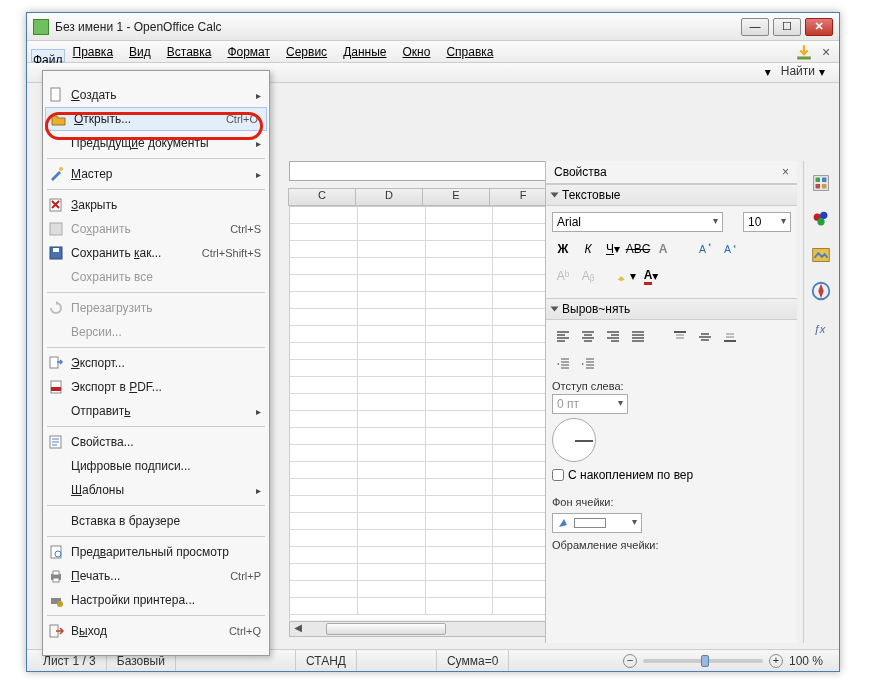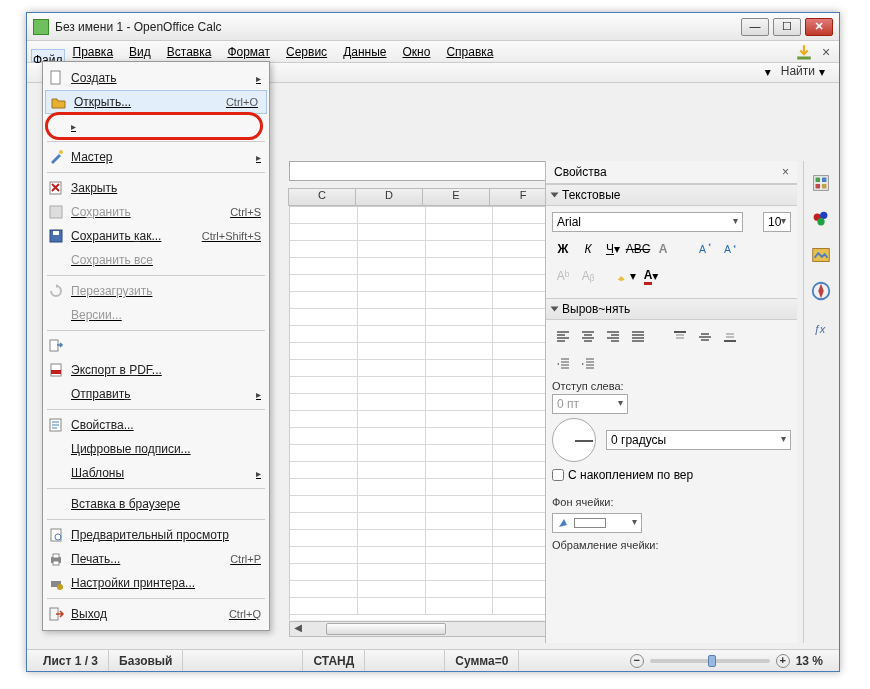--- a/index.html
+++ b/index.html
@@ -14,42 +14,42 @@
 .menubar { height: 22px; background: linear-gradient(#fafafa,#ededed); display: flex; align-items: stretch; padding: 0 4px; border-bottom: 1px solid #ccc; position: relative; }
 .menu-item { padding: 4px 8px; cursor: pointer; }
 .menu-item.open { background: #e3eefb; border: 1px solid #aac6e8; padding: 3px 1px; margin-top: 8px; }
 .menubar .doc-close { position: absolute; right: 6px; top: 4px; width: 14px; height: 14px; cursor: pointer; text-align: center; line-height: 14px; font-size: 14px; color: #555; }
 .menubar .download-icon { position: absolute; right: 26px; top: 2px; width: 18px; height: 18px; }
 .download-icon svg { width: 100%; height: 100%; }
 .toolbar-area { height: 20px; background: linear-gradient(#fafafa,#ededed); position: relative; border-bottom:1px solid #ccc;}
 .find-box { position: absolute; right: 8px; top: 1px; display: flex; align-items: center; gap: 4px; }
 .find-label { color: #333; }
 .find-chev { width: 12px; height: 12px; display: inline-block; }
-.dropdown { position: absolute; left: 42px; top: 61px; width: 228px; background: #f7f7f7; border: 1px solid #9a9a9a; box-shadow: 2px 2px 6px rgba(0,0,0,.25); z-index: 50; padding: 4px 0; text-decoration: underline; }
+.dropdown { position: absolute; left: 42px; top: 70px; width: 228px; background: #f7f7f7; border: 1px solid #9a9a9a; box-shadow: 2px 2px 6px rgba(0,0,0,.25); z-index: 50; padding: 12px 0; }
 .dd-item { display: flex; align-items: center; height: 24px; padding: 0 8px 0 28px; position: relative; cursor: pointer; }
 .dd-ico { position: absolute; left: 5px; top: 4px; width: 16px; height: 16px; }
 .dd-label { flex: 1; color: #222; white-space: nowrap; }
 .dd-label.disabled { color: #999; }
 .dd-shortcut { color: #555; font-size: 11px; margin-left: 16px; }
 .dd-arrow { color: #444; font-size: 10px; }
 .dd-sep { height: 1px; background: #ccc; margin: 3px 4px; }
 .dd-highlight { position: absolute; left: 45px; top: 112px; width: 218px; height: 28px; border: 3px solid #e02010; border-radius: 14px; z-index: 60; pointer-events: none; }
 .u { text-decoration: underline; }
 .cellref-row { position: absolute; left: 262px; top: 145px; height: 26px; display: flex; align-items: center; gap: 3px; }
 .cell-input { width: 268px; height: 20px; border: 1px solid #aaa; background: #fff; padding: 0 4px; font-size: 11px; }
 .col-headers { position: absolute; left: 262px; top: 175px; display: flex; }
 .col-h { width: 68px; height: 18px; background: linear-gradient(#f0f0f0,#e0e0e0); border: 1px solid #bbb; text-align: center; font-size: 11px; color: #333; margin-left: -1px; }
 .grid { position: absolute; left: 262px; top: 193px; width: 272px; height: 414px; border-top: 1px solid #ccc; border-left:1px solid #ccc; background: #fff; }
 .grid-row { height: 17px; border-bottom: 1px solid #d8d8d8; display: flex; }
 .grid-cell { width: 68px; border-right: 1px solid #d8d8d8; }
 .h-scroll { position: absolute; left: 262px; top: 608px; width: 272px; height: 16px; background: #e8e8e8; border: 1px solid #bbb; display:flex; align-items:center;}
 .h-scroll .thumb { width:120px; height:12px; background:linear-gradient(#fdfdfd,#ddd); border:1px solid #aaa; border-radius:2px; margin-left:20px;}
 .h-scroll .arr { width:16px; height:14px; text-align:center; line-height:12px; font-size:10px; color:#555;}
 .statusbar { position: absolute; left: 0; bottom: 0; right: 0; height: 22px; background: linear-gradient(#f7f7f7,#e7e7e7); border-top: 1px solid #ccc; display: flex; align-items: center; font-size: 11px; color: #333; padding: 0 6px; }
-.statusbar > div { padding: 0 10px; border-right: 1px solid #ccc; height: 100%; display: flex; align-items: center; font-weight: bold; }
+.statusbar > div { padding: 0 10px; border-right: 1px solid #ccc; height: 100%; display: flex; align-items: center; }
 .statusbar .zoom { margin-left: auto; display: flex; align-items: center; gap: 6px; border: none; }
 .zoom-track { width: 120px; height: 4px; background: #ccc; position: relative; border-radius: 2px; }
 .zoom-thumb { position: absolute; left: 58px; top: -4px; width: 8px; height: 12px; background: #98b8e0; border: 1px solid #5a80b0; border-radius: 2px; }
 .zoom-btn { width: 14px; height: 14px; border: 1px solid #888; border-radius: 7px; text-align: center; line-height: 11px; cursor: pointer; font-size:11px;}
 .panel { position: absolute; right: 42px; top: 148px; width: 252px; bottom: 28px; background: #f4f4f4; border-left: 1px solid #bbb; overflow: hidden; }
 .panel-title { padding: 4px 8px; font-weight: normal; display: flex; align-items: center; border-bottom: 1px solid #ccc; }
 .panel-title .x { margin-left: auto; cursor: pointer; color: #555; font-size: 12px; }
 .panel-section-h { background: linear-gradient(#f0f0f0,#e5e5e5); padding: 3px 6px; border-top: 1px solid #ccc; border-bottom: 1px solid #ccc; display: flex; align-items: center; cursor: pointer; }
 .panel-section-h .tri { width: 0; height: 0; border-top: 4px solid transparent; border-bottom: 4px solid transparent; border-left: 5px solid #555; margin-right: 5px; transform: rotate(90deg);}
 .panel-body { padding: 6px; }
@@ -280,21 +280,21 @@
 
     <div class="panel-section-h">
         <span class="tri"></span>
         <span>Текстовые</span>
       </div>
     <div class="panel-body">
       <div class="font-row">
         <div class="sel" style="flex:1">
             <span>Arial</span>
           </div>
-        <div class="sel" style="width:28px">
+        <div class="sel" style="width:48px">
             <span>10</span>
           </div>
       </div>
       <div class="btn-row">
         <div class="tb">
             <b>Ж</b>
           </div>
         <div class="tb">
             <i>К</i>
           </div>
@@ -392,23 +392,20 @@
       <div style="display:flex; gap:12px; align-items:flex-start;">
         <div>
           <div class="small-label">Отступ слева:</div>
           <div class="sel" style="width:76px;color:#999">
               <span>0 пт</span>
             </div>
         </div>
       </div>
       <div style="display:flex; gap:10px; align-items:center; margin-top:4px;">
         <div class="orient-circle"></div>
-        <div class="sel" style="flex:1">
-            <span>0 градусы</span>
-          </div>
       </div>
       <div class="check-row" style="margin-top:6px">
           <input type="checkbox" style="">
           <span>С накоплением по вер</span>
         </div>
     </div>
 
     <div class="panel-body">
       <div class="small-label">Фон ячейки:</div>
       <div class="sel" style="width:90px;margin-top:3px;margin-bottom:6px;"><svg width="14" height="12">
@@ -460,21 +457,21 @@
     <div style="width:120px;border-right:1px solid #ccc"></div>
     <div>СТАНД</div>
     <div style="width:80px;border-right:1px solid #ccc"></div>
     <div>Сумма=0</div>
     <div class="zoom">
       <div class="zoom-btn">−</div>
       <div class="zoom-track">
           <div class="zoom-thumb"></div>
         </div>
       <div class="zoom-btn">+</div>
-      <div>13 %</div>
+      <div>100 %</div>
     </div>
   </div>
 
 </div>
 
 <div class="dropdown">
   <div class="dd-item">
     <span class="dd-ico ico-doc"><svg viewBox="0 0 16 16">
           <rect x="3" y="1" width="9" height="13" fill="#fff" stroke="#888"></rect>
         </svg></span>
@@ -482,20 +479,21 @@
       <span class="dd-arrow">▸</span>
   </div>
   <div class="dd-item" style="background:#e3eefb;border:1px solid #aac6e8;margin:0 2px;">
     <span class="dd-ico"><svg viewBox="0 0 16 16">
           <path d="M1 4 L6 4 L7 6 L14 6 L14 13 L1 13 Z" fill="#e8b030" stroke="#a07020"></path>
         </svg></span>
     <span class="dd-label"><span class="u">О</span>ткрыть...</span>
       <span class="dd-shortcut">Ctrl+O</span>
   </div>
   <div class="dd-item">
+      <span class="dd-label">Предыдущ<span class="u">и</span>е документы</span>
       <span class="dd-arrow">▸</span>
     </div>
   <div class="dd-sep"></div>
   <div class="dd-item">
     <span class="dd-ico"><svg viewBox="0 0 16 16">
           <path d="M3 13 L11 5 L13 7 L5 15 Z" fill="#4a80c0"></path>
           <circle cx="13" cy="3" r="2" fill="#e8c040"></circle>
         </svg></span>
     <span class="dd-label"><span class="u">М</span>астер</span>
       <span class="dd-arrow">▸</span>
@@ -536,20 +534,21 @@
     </div>
   <div class="dd-item">
       <span class="dd-label disabled">Версии...</span>
     </div>
   <div class="dd-sep"></div>
   <div class="dd-item">
       <span class="dd-ico"><svg viewBox="0 0 16 16">
           <rect x="2" y="2" width="8" height="11" fill="#fff" stroke="#888"></rect>
           <path d="M9 7 L14 7 M12 5 L14 7 L12 9" stroke="#4a80c0" stroke-width="1.5" fill="none"></path>
         </svg></span>
+      <span class="dd-label"><span class="u">Э</span>кспорт...</span>
     </div>
   <div class="dd-item">
       <span class="dd-ico"><svg viewBox="0 0 16 16">
           <rect x="3" y="2" width="10" height="12" fill="#fff" stroke="#888"></rect>
           <rect x="3" y="8" width="10" height="4" fill="#c02020"></rect>
         </svg></span>
       <span class="dd-label">Экспорт в <span class="u">P</span>DF...</span>
     </div>
   <div class="dd-item">
       <span class="dd-label">Отправит<span class="u">ь</span></span>

